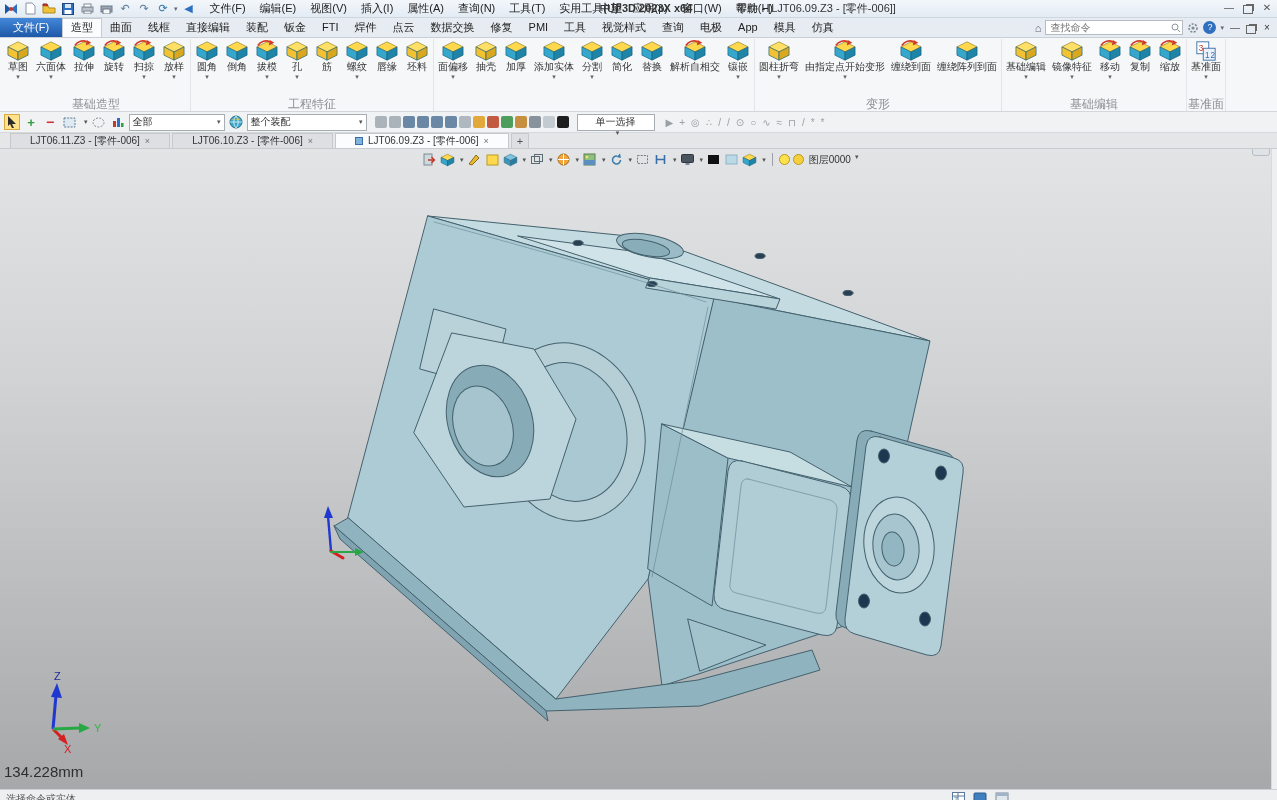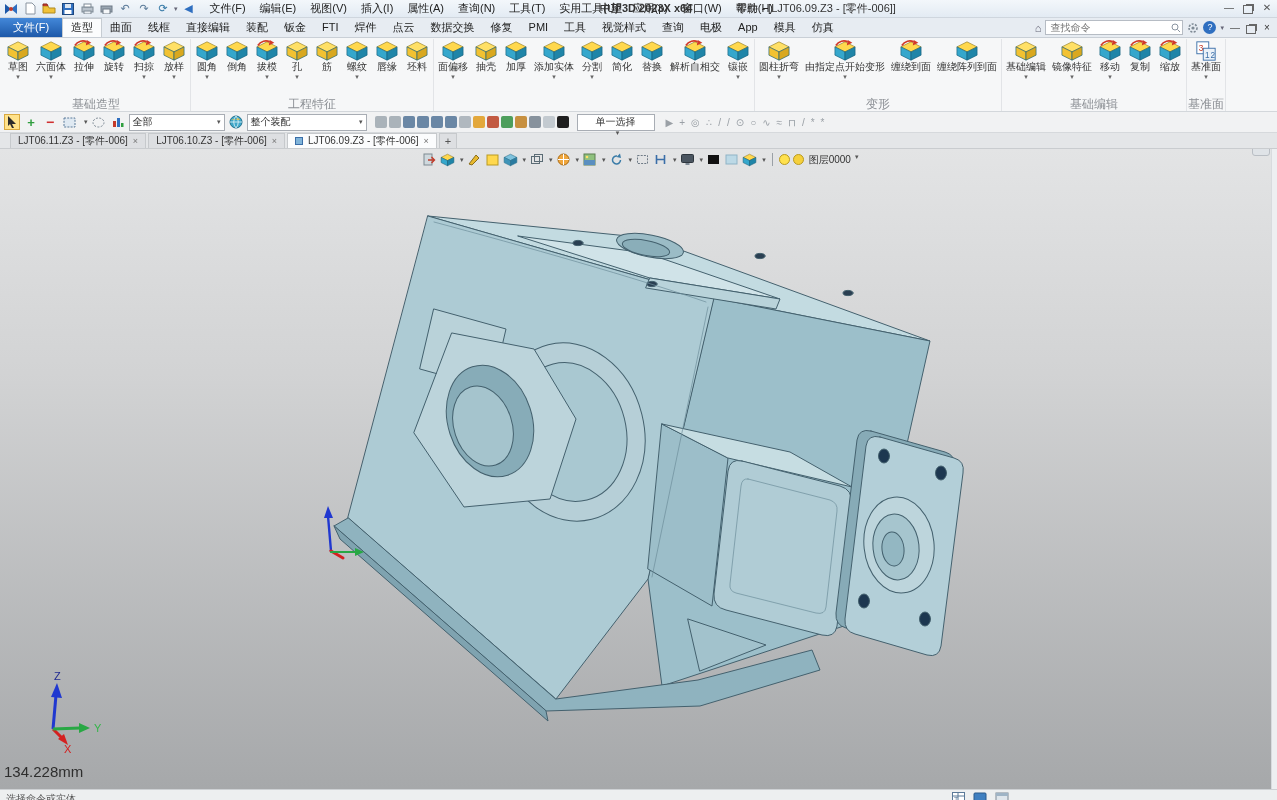--- a/index.html
+++ b/index.html
@@ -44,21 +44,21 @@
   .sicon{width:16px;height:16px;display:flex;align-items:center;justify-content:center;font-size:11px;}
   .sicon.active{background:#ffe28a;border:1px solid #d9a93f;box-sizing:border-box;}
   .plus{color:#2f9e3f;font-weight:bold;font-size:13px;}
   .minus{color:#d03030;font-weight:bold;font-size:14px;}
   .sselect{height:15px;border:1px solid #a8adb4;background:#fff;display:flex;align-items:center;justify-content:space-between;padding:0 3px;font-size:10px;color:#333;}
   .ddcaret{font-size:7px;color:#555;margin-left:4px;}
   .midicon{width:12px;height:12px;border-radius:2px;display:inline-block;margin:0 1px;}
   .disabled-icons{display:flex;align-items:center;gap:6px;margin-left:8px;color:#9aa0a6;font-size:10px;}
   
   .doctabs{height:15px;background:#e4e6e8;display:flex;align-items:flex-end;padding-left:10px;border-bottom:1px solid #c9cccf;gap:2px;}
-  .dtab{height:14px;line-height:14px;padding:0 7px;background:#dddfe2;border:1px solid #c6c9cc;border-bottom:none;font-size:10px;color:#333;display:flex;gap:5px;align-items:center;white-space:nowrap;}
+  .dtab{height:14px;line-height:14px;padding:0 19px;background:#dddfe2;border:1px solid #c6c9cc;border-bottom:none;font-size:10px;color:#333;display:flex;gap:5px;align-items:center;white-space:nowrap;}
   .dtab.active{background:#fbfcfd;}
   .dclose{font-size:9px;color:#777;}
   .dplus{width:16px;text-align:center;height:14px;line-height:14px;background:#dddfe2;border:1px solid #c6c9cc;border-bottom:none;color:#555;}
   
   .viewport{position:relative;height:640px;background:linear-gradient(180deg,#e3e4e5 0%,#d2d3d4 35%,#a6a8aa 100%);overflow:hidden;}
   .hints{position:absolute;top:4px;left:8px;font-size:11px;color:#333;line-height:13px;}
   .vtoolbar{position:absolute;top:2px;left:422px;height:17px;display:flex;align-items:center;gap:3px;}
   .vt{display:flex;align-items:center;gap:1px;}
   .vticon{width:15px;height:15px;display:flex;align-items:center;justify-content:center;}
   .vsep{width:1px;height:13px;background:#9aa0a6;margin:0 3px;}

